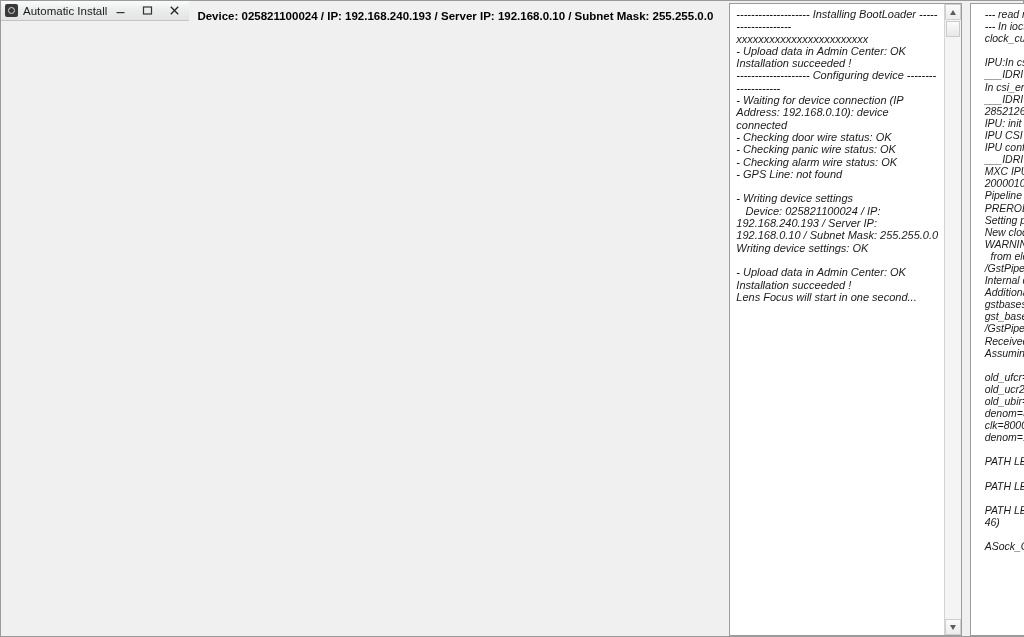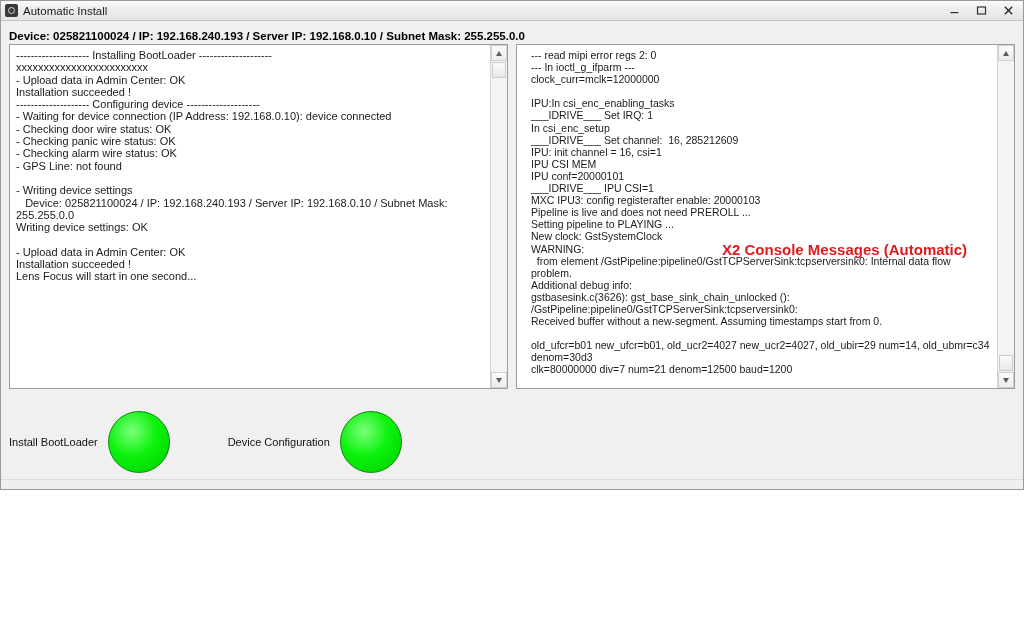--- a/index.html
+++ b/index.html
@@ -10,26 +10,26 @@
   body {
     width: 1024px;
     height: 637px;
     font-family: "Liberation Sans", sans-serif;
     overflow: hidden;
   }
   .app-window {
     position: absolute;
     left: 0; top: 0;
     width: 1024px;
-    height: 490px;
+    height: 637px;
     background: #f0f0f0;
     box-sizing: border-box;
     border: 1px solid #9a9a9a;
     display: flex;
-    flex-direction: column;
+    flex-direction: row;
   }
   
   .titlebar {
     height: 20px;
     background: linear-gradient(to bottom, #fbfbfb 0%, #eceded 45%, #e3e4e6 100%);
     border-bottom: 1px solid #c4c4c4;
     display: flex;
     align-items: center;
     padding: 0 2px 0 4px;
     box-sizing: border-box;
@@ -136,20 +136,21 @@
   }
   .panel-text {
     flex: 1 1 auto;
     padding: 4px 4px 4px 6px;
     font-size: 11px;
     line-height: 12.3px;
     color: #1a1a1a;
     white-space: pre-wrap;
     overflow: hidden;
     font-family: "Liberation Sans", sans-serif;
+    font-style: italic;
   }
   .panel-right .panel-text {
     font-size: 10.5px;
     line-height: 12.1px;
     margin-left: 8px;
   }
   
   .vscroll {
     width: 16px;
     flex: none;

